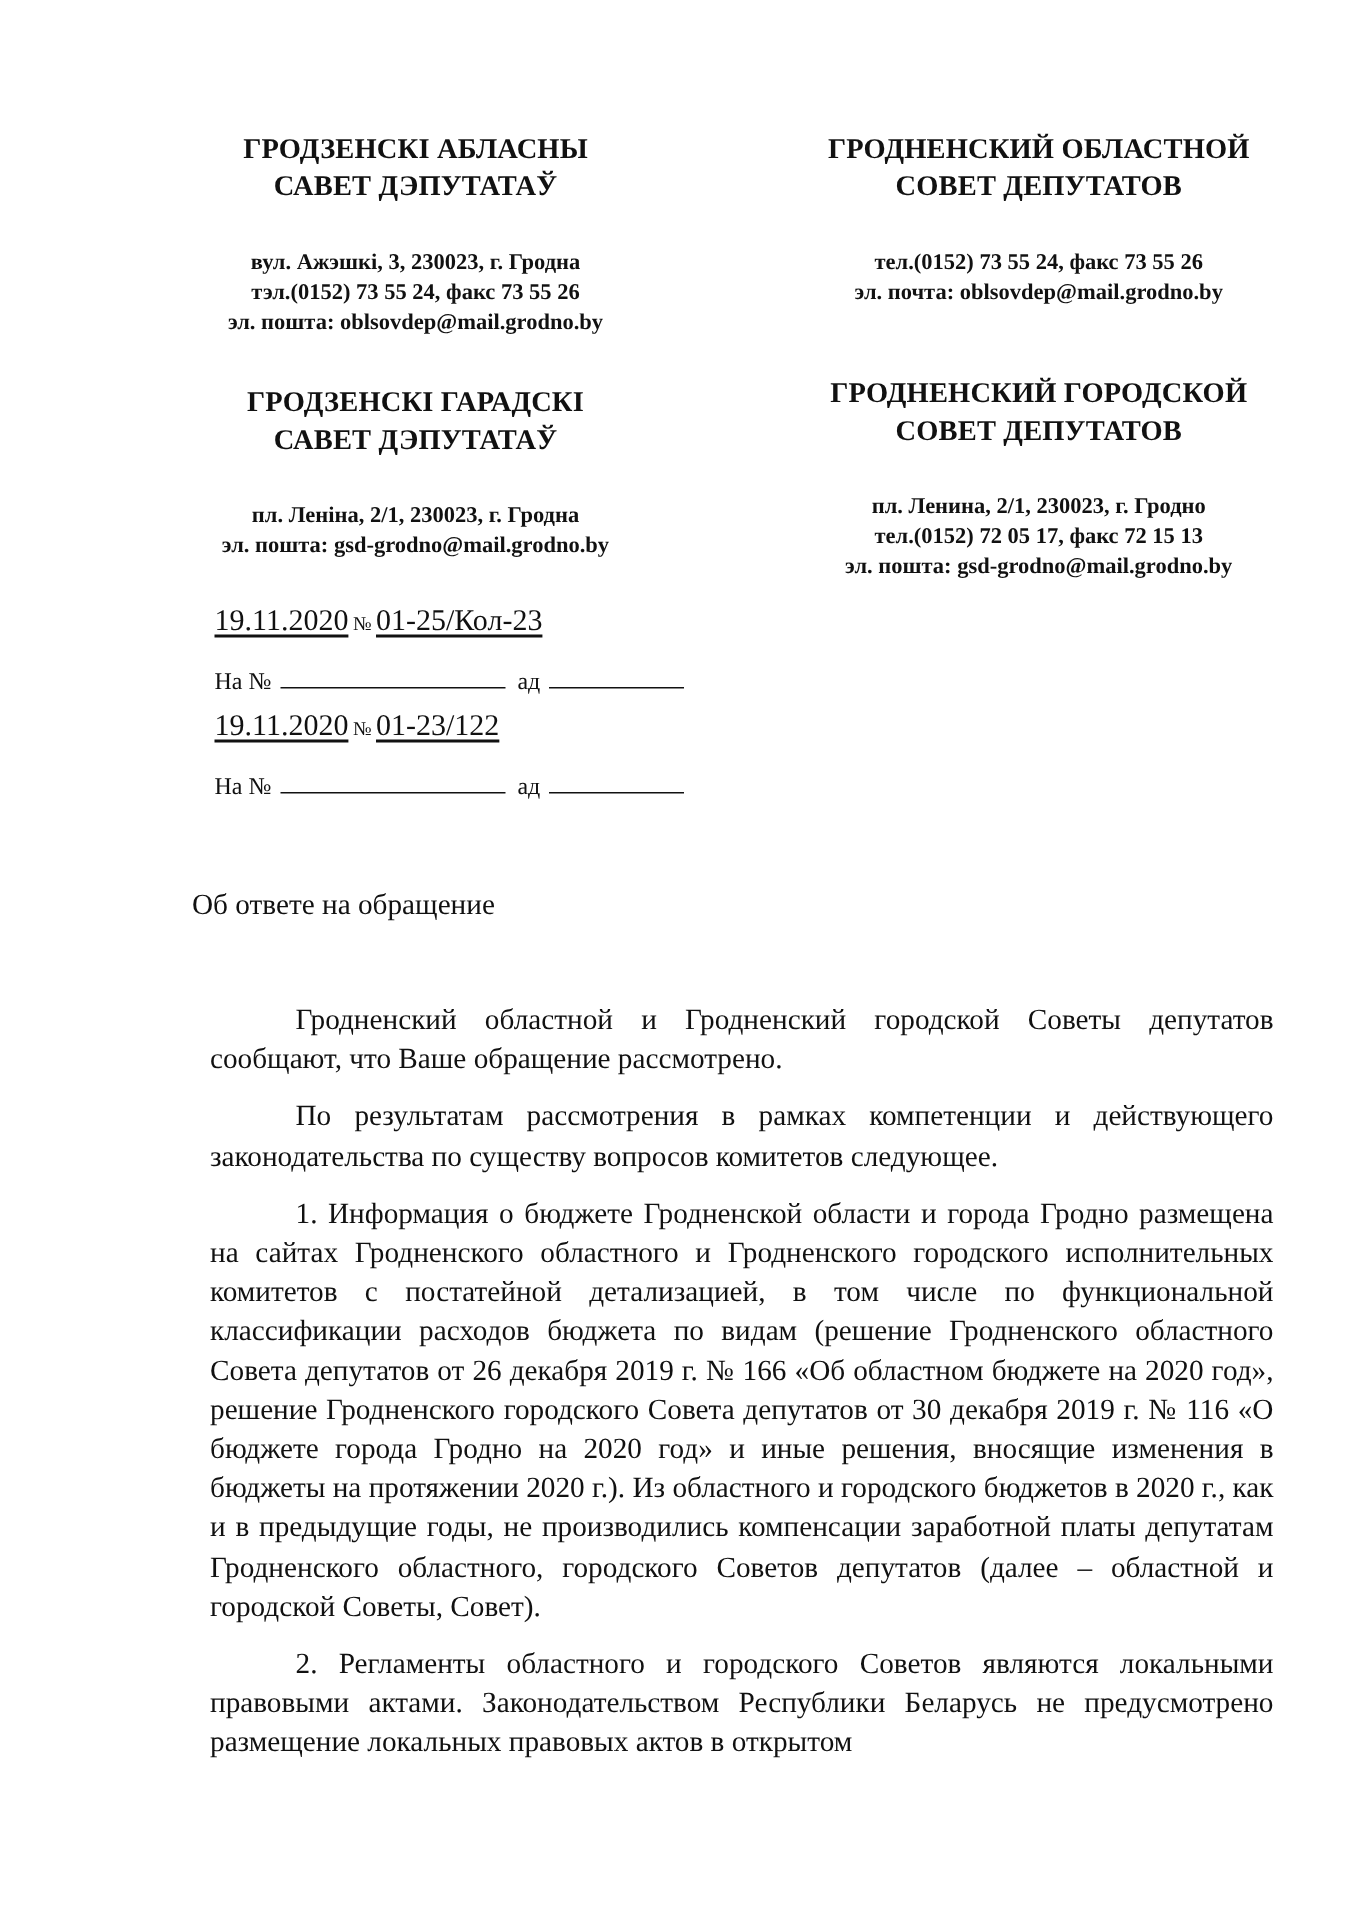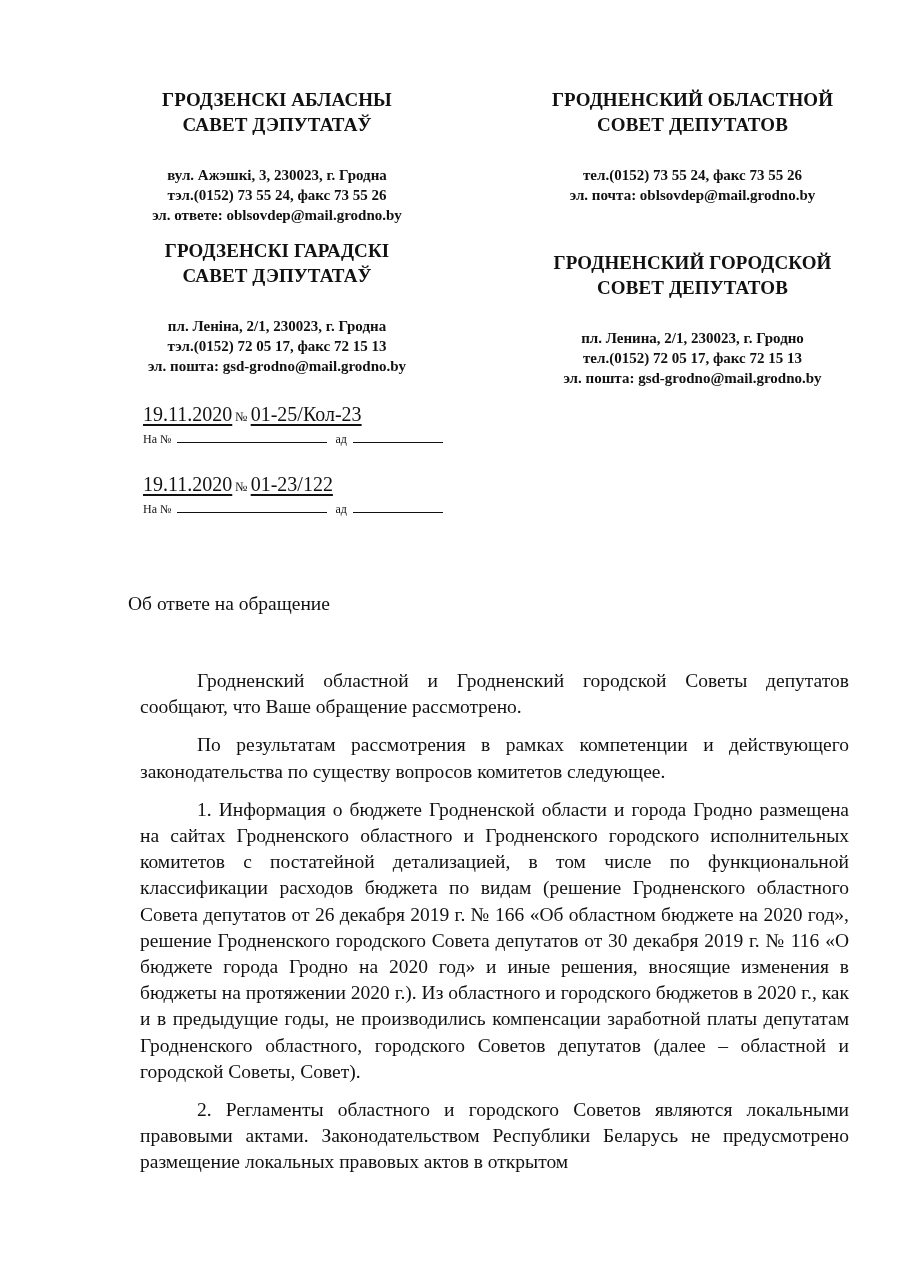--- a/index.html
+++ b/index.html
@@ -5,28 +5,28 @@
   html, body { margin: 0; padding: 0; background: #ffffff; }
   body {
     width: 905px; height: 1280px; position: relative; overflow: hidden;
     font-family: "Liberation Serif", "DejaVu Serif", serif; color: #111111;
   }
   .header-block { position: absolute; text-align: center; font-weight: bold; }
   .org-title { font-size: 19px; line-height: 25px; letter-spacing: 0.1px; }
   .contact { font-size: 15px; line-height: 20px; margin-top: 28px; }
   #hb-tl { left: 112px; top: 87px; width: 330px; }
   #hb-tr { left: 520px; top: 87px; width: 345px; }
-  #hb-bl { left: 112px; top: 238px; width: 330px; }
+  #hb-bl { left: 112px; top: 256px; width: 330px; }
   #hb-br { left: 520px; top: 250px; width: 345px; }
 
   .regnum { position: absolute; left: 143px; width: 300px; }
   .regnum .line1 { font-size: 20px; line-height: 24px; white-space: nowrap; }
   .regnum .u { text-decoration: underline; text-underline-offset: 3px; }
   .regnum .no-sign { font-size: 13px; margin: 0 3px; }
-  .regnum .line2 { font-size: 12px; line-height: 16px; margin-top: 2px; white-space: nowrap; }
+  .regnum .line2 { font-size: 16px; line-height: 16px; margin-top: 19px; white-space: nowrap; }
   .blank { display: inline-block; border-bottom: 1px solid #111; vertical-align: baseline; height: 1px; }
   .blank.long { width: 150px; margin: 0 8px 0 6px; }
   .blank.short { width: 90px; margin-left: 6px; }
   #reg1 { top: 402px; }
   #reg2 { top: 472px; }
 
   .subject { position: absolute; left: 128px; top: 592px; font-size: 19.5px; line-height: 24px; }
 
   .body-text {
     position: absolute; left: 128px; top: 656px; width: 733px;
@@ -39,21 +39,21 @@
 <body>
 
 <div class="header-block" id="hb-tl">
   <div class="org-title">
     <div>ГРОДЗЕНСКІ АБЛАСНЫ</div>
     <div>САВЕТ ДЭПУТАТАЎ</div>
   </div>
   <div class="contact">
     <div>вул. Ажэшкі, 3, 230023, г. Гродна</div>
     <div>тэл.(0152) 73 55 24, факс 73 55 26</div>
-    <div>эл. ответе: oblsovdep@mail.grodno.by</div>
+    <div>эл. пошта: oblsovdep@mail.grodno.by</div>
   </div>
 </div>
 
 <div class="header-block" id="hb-tr">
   <div class="org-title">
     <div>ГРОДНЕНСКИЙ ОБЛАСТНОЙ</div>
     <div>СОВЕТ ДЕПУТАТОВ</div>
   </div>
   <div class="contact">
     <div>тел.(0152) 73 55 24, факс 73 55 26</div>
@@ -61,21 +61,20 @@
   </div>
 </div>
 
 <div class="header-block" id="hb-bl">
   <div class="org-title">
     <div>ГРОДЗЕНСКІ ГАРАДСКІ</div>
     <div>САВЕТ ДЭПУТАТАЎ</div>
   </div>
   <div class="contact">
     <div>пл. Леніна, 2/1, 230023, г. Гродна</div>
-    <div>тэл.(0152) 72 05 17, факс 72 15 13</div>
     <div>эл. пошта: gsd-grodno@mail.grodno.by</div>
   </div>
 </div>
 
 <div class="header-block" id="hb-br">
   <div class="org-title">
     <div>ГРОДНЕНСКИЙ ГОРОДСКОЙ</div>
     <div>СОВЕТ ДЕПУТАТОВ</div>
   </div>
   <div class="contact">

